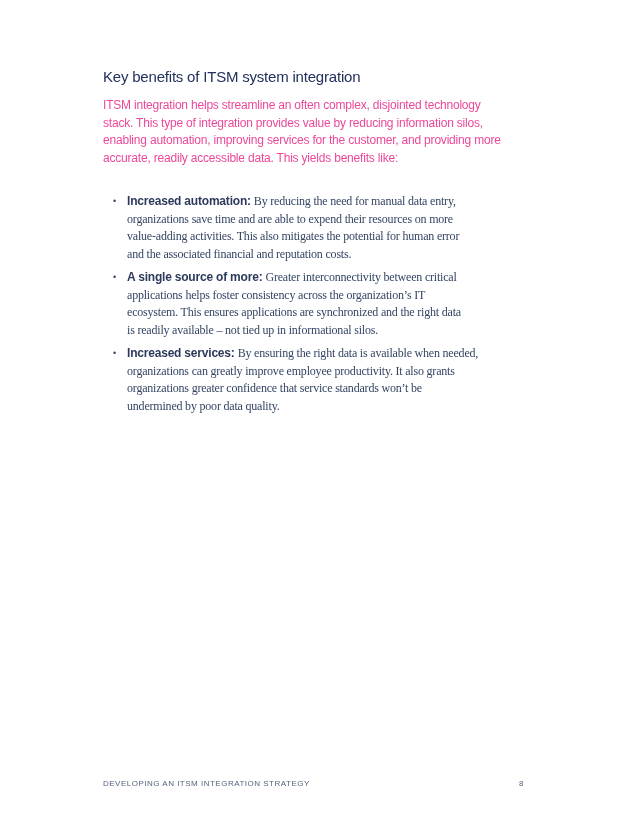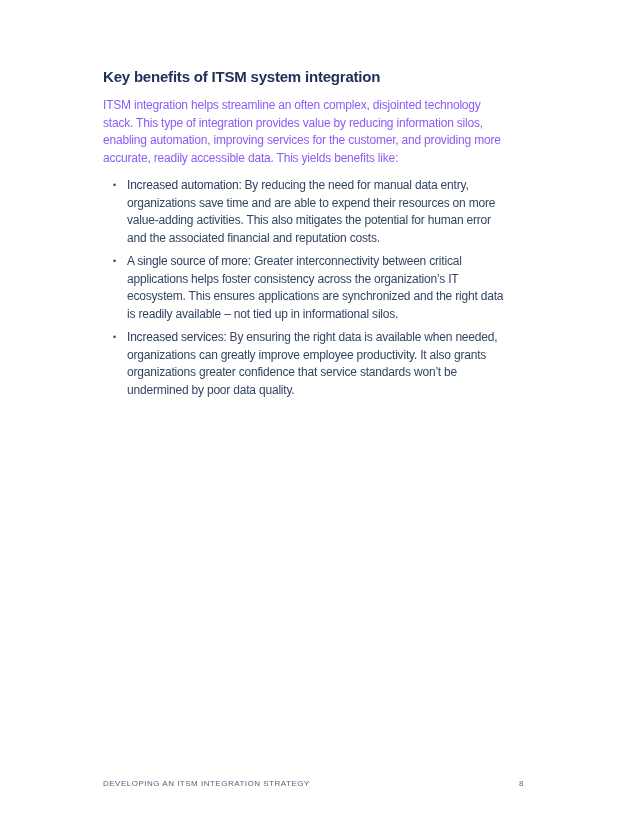--- a/index.html
+++ b/index.html
@@ -18,30 +18,30 @@
   .content {
     position: absolute;
     left: 103px;
     top: 68px;
     width: 432px;
   }
   .heading {
     margin: 0 0 11px 0;
     font-size: 15px;
     line-height: 18px;
-    font-weight: 700;
+    font-weight: 400;
     letter-spacing: -0.2px;
     color: #22305c;
   }
   .intro {
-    margin: 0 0 10px 0;
+    margin: 0 0 26px 0;
     font-size: 12px;
     line-height: 17.5px;
     letter-spacing: -0.2px;
-    color: #8b5cf6;
+    color: #ec4899;
     white-space: pre-line;
   }
   .bullet-list {
     margin: 0;
     padding: 0;
     list-style: none;
   }
   .bullet-item {
     display: flex;
     margin: 0 0 6px 0;
@@ -55,26 +55,27 @@
     color: #344563;
   }
   .bullet-body {
     flex: 1;
     font-size: 12px;
     line-height: 17.5px;
     letter-spacing: -0.2px;
     color: #344563;
   }
   .bullet-label {
-    font-weight: 400;
+    font-weight: 700;
     margin-right: 3px;
     color: #2c3a5c;
   }
   .bullet-text {
     white-space: pre-line;
+    font-family: Liberation Serif, serif;
   }
   .footer {
     position: absolute;
     left: 103px;
     right: 104px;
     top: 779px;
     display: flex;
     justify-content: space-between;
     align-items: flex-start;
     font-size: 8px;

